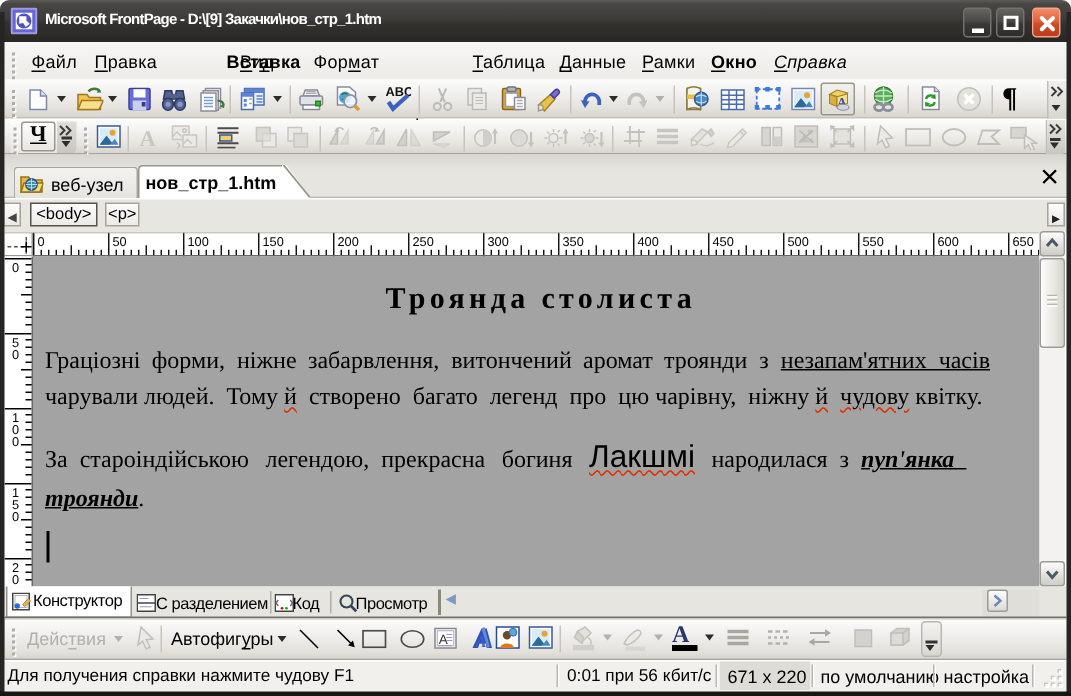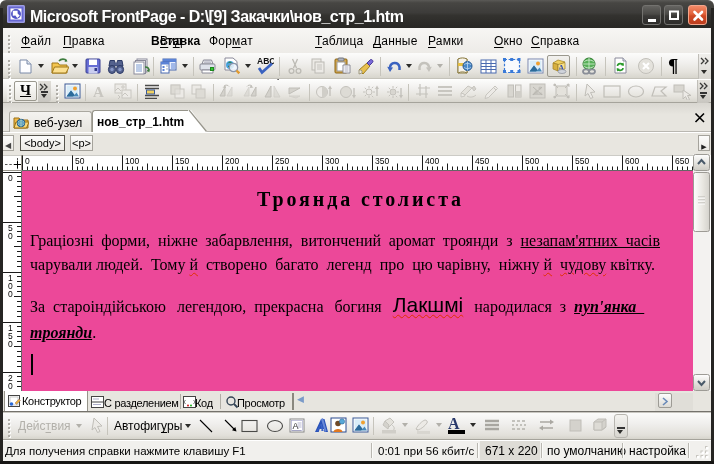--- a/index.html
+++ b/index.html
@@ -4,21 +4,21 @@
 * { margin:0; padding:0; box-sizing:border-box; }
 html,body { width:714px; height:464px; overflow:hidden; background:#fff; }
 body { font-family:"Liberation Sans", sans-serif; position:relative; }
 svg.ic { position:absolute; }
 #frameL { position:absolute; left:0; top:8px; width:3px; height:456px; background:#262523; }
 #frameR { position:absolute; left:711px; top:8px; width:3px; height:456px; background:#262523; }
 #frameB { position:absolute; left:0; top:461px; width:714px; height:3px; background:#171614; }
 #titlebar { position:absolute; left:0; top:0; width:714px; height:28px;
   background:linear-gradient(#5b5a57 0%, #474643 10%, #3d3c3a 45%, #33322f 55%, #282724 100%);
   border-radius:6px 6px 0 0; }
-#titlebar .title { position:absolute; left:30px; top:8px; color:#fff; font-size:16px; font-weight:bold; letter-spacing:-0.5px; }
+#titlebar .title { position:absolute; left:30px; top:8px; color:#fff; font-size:10px; font-weight:bold; letter-spacing:-0.5px; }
 .capbtn { position:absolute; top:5px; width:19px; height:20px; border-radius:3px;
   border:1px solid #73726f; background:linear-gradient(#656461 0%, #4a4946 45%, #393836 55%, #2e2d2b 100%); }
 #btn-close { background:linear-gradient(#f28a68 0%, #e2613a 45%, #d04a24 55%, #bd3d1e 100%); border:1px solid #f4a68c; }
 .capbtn svg { position:absolute; left:0; top:0; }
 #menubar { position:absolute; left:3px; top:28px; width:708px; height:25px;
   background:linear-gradient(#f7f6f4, #edebe7); font-size:12px; color:#000; }
 #menubar .mi { position:absolute; top:6px; letter-spacing:0.2px; }
 .grip { position:absolute; width:3px; }
 .grip i { display:block; width:2px; height:2px; margin-bottom:2px; background:#aeaca6; box-shadow:1px 1px 0 #fcfcfb; }
 .tbrow { position:absolute; left:3px; width:708px;
@@ -30,21 +30,21 @@
 .dropg { border-top-color:#b2b0aa; }
 #tabbar { position:absolute; left:3px; top:103px; width:708px; height:29px; background:linear-gradient(#d8d6d0, #e7e5df 40%); border-bottom:1px solid #b9b7b1; }
 #tab1 { position:absolute; left:9px; top:111px; width:83px; height:21px; background:linear-gradient(#f4f3f0,#e6e4de); border:1px solid #aaa8a0; border-bottom:none; border-radius:3px 3px 0 0; font-size:12px; }
 #tab2 { position:absolute; left:92px; top:110px; width:97px; height:22px; background:#fff; border:1px solid #96948a; border-right:none; border-bottom:none; border-radius:3px 0 0 0; font-weight:bold; font-size:12px; }
 #tagbar { position:absolute; left:3px; top:133px; width:708px; height:22px; background:#e8e6e0; }
 #tab1 span,#tab2 span{white-space:nowrap;}
 .tagbtn { position:absolute; top:2px; white-space:nowrap; height:16px; background:linear-gradient(#fcfcfb,#eceae5); border:1px solid #a5a39c; font-size:11px; text-align:center; color:#000; }
 #hruler { position:absolute; left:22px; top:155px; width:671px; height:16px; background:#fff; }
 #vruler { position:absolute; left:3px; top:171px; width:19px; height:220px; background:#fff; }
 #corner { position:absolute; left:3px; top:155px; width:19px; height:16px; background:#fff; }
-#doc { position:absolute; left:22px; top:171px; width:671px; height:220px; background:#ec4899; overflow:hidden;
+#doc { position:absolute; left:22px; top:171px; width:671px; height:220px; background:#a3a3a3; overflow:hidden;
   font-family:"Liberation Serif", serif; color:#000; }
 #doc .t { position:absolute; left:3px; width:100%; text-align:center; font-weight:bold; font-size:20px; letter-spacing:2.9px; }
 #doc p { position:absolute; font-size:16px; text-align:justify; text-align-last:left; }
 .sq { text-decoration:underline; text-decoration-style:wavy; text-decoration-color:#e03000; text-decoration-thickness:1px; text-underline-offset:2px; }
 #vsb { position:absolute; left:693px; top:154px; width:17px; height:237px; background:#f3f2f0; }
 .sbtn { position:absolute; left:0px; width:17px; height:17px; background:linear-gradient(#fdfdfd,#dcdad4 70%,#cfcdc7); border:1px solid #9d9b95; border-radius:2.5px; }
 #vthumb { position:absolute; left:0px; top:18px; width:17px; height:60px; background:linear-gradient(90deg,#fdfdfd,#e8e6e0 60%,#d5d3cd); border:1px solid #9d9b95; border-radius:2.5px; }
 #viewtabs { position:absolute; left:3px; top:391px; width:708px; height:21px; background:#e7e5df; }
 .vtab { font-size:11px; letter-spacing:-0.3px; }
 .vtab span { white-space:nowrap; }
@@ -91,22 +91,22 @@
     </div>
     <div class="mi" style="left:18px;"><u class="mn">Ф</u>айл</div>
     <div class="mi" style="left:60px;"><u class="mn">П</u>равка</div>
     <div class="mi" style="left:113px;margin-left:44px;"><u class="mn">В</u>ид</div>
     <div class="mi" style="left:148px;font-weight:bold;">Вст<u class="mn">а</u>вка</div>
     <div class="mi" style="left:206px;">Фор<u class="mn">м</u>ат</div>
     <div class="mi" style="left:258px;margin-top:33px;">С<u class="mn">е</u>рвис</div>
     <div class="mi" style="left:312px;"><u class="mn">Т</u>аблица</div>
     <div class="mi" style="left:370px;"><u class="mn">Д</u>анные</div>
     <div class="mi" style="left:425px;"><u class="mn">Р</u>амки</div>
-    <div class="mi" style="left:491px;"><u class="mn">О</u>кно</div>
-    <div class="mi" style="left:528px;"><u class="mn">С</u>правка</div>
+    <div class="mi" style="left:471px;font-weight:bold;"><u class="mn">О</u>кно</div>
+    <div class="mi" style="left:513px;font-style:italic;"><u class="mn">С</u>правка</div>
 </div>
 <div class="tbrow" id="tb1"></div>
 <div class="grip" style="left:8px; top:60px;">
     <i></i>
     <i></i>
     <i></i>
     <i></i>
     <i></i>
   </div>
 <svg class="ic" style="left:19px;top:59px;" width="13" height="15">
@@ -438,21 +438,21 @@
 <div class="drop" style="left:470px;top:423px;"></div>
 <svg class="ic" style="left:483px;top:418px;" width="18" height="16"><path d="M2 3h14M2 7h14M2 11h14" stroke="#a8a6a0" stroke-width="2.4"></path></svg>
 <svg class="ic" style="left:510px;top:418px;" width="18" height="16"><path d="M2 3h3M7 3h3M12 3h3M2 7h2M6 7h2M10 7h2M14 7h2M2 11h3M7 11h3M12 11h3" stroke="#b4b2ac" stroke-width="1.6"></path></svg>
 <svg class="ic" style="left:537px;top:417px;" width="19" height="17"><path d="M3 5h11M5 11h11" stroke="#aaa8a2" stroke-width="1.3"></path><path d="M17 5l-4-2.5v5zM2 11l4-2.5v5z" fill="#aaa8a2"></path></svg>
 <svg class="ic" style="left:568px;top:418px;" width="15" height="16"><rect x="2" y="2" width="11" height="11" fill="#d4d2cc" stroke="#c0beb8"></rect></svg>
 <svg class="ic" style="left:592px;top:417px;" width="18" height="17"><path d="M2 5l4-3h8v8l-4 3H2z" fill="#d4d2cc" stroke="#c0beb8"></path><path d="M2 5h8v8H2zM10 5l4-3M10 13l4-3" fill="#dddbd5" stroke="#c0beb8"></path></svg>
 <div style="position:absolute;left:614px;top:414px;width:14px;height:24px;background:linear-gradient(#f4f3f0,#d8d6d0);border:1px solid #b8b6b0;border-radius:3px;"></div>
 <div style="position:absolute;left:617px;top:427px;width:8px;height:1.5px;background:#333;"></div>
 <div class="drop" style="left:617px;top:430px;"></div>
 <div id="status"></div>
-<div style="position:absolute;left:5px;top:445px;font-size:11.5px;">Для получения справки нажмите клавишу F1</div>
+<div style="position:absolute;left:5px;top:445px;font-size:11.5px;">Для получения справки нажмите чудову F1</div>
 <div class="ssep" style="left:371px;top:443px;"></div>
 <div style="position:absolute;left:378px;top:445px;font-size:11.5px;">0:01 при 56 кбит/с</div>
 <div class="ssep" style="left:477px;top:443px;"></div>
 <div style="position:absolute;left:480px;top:441px;width:60px;height:19px;background:#dedcd6;"></div>
 <div style="position:absolute;left:485px;top:444px;font-size:12px;">671 x 220</div>
 <div class="ssep" style="left:541px;top:443px;"></div>
 <div style="position:absolute;left:547px;top:444px;font-size:12px;">по умолчанию</div>
 <div class="ssep" style="left:622px;top:443px;"></div>
 <div style="position:absolute;left:629px;top:444px;font-size:12px;">настройка</div>
 <div class="ssep" style="left:688px;top:443px;"></div>

